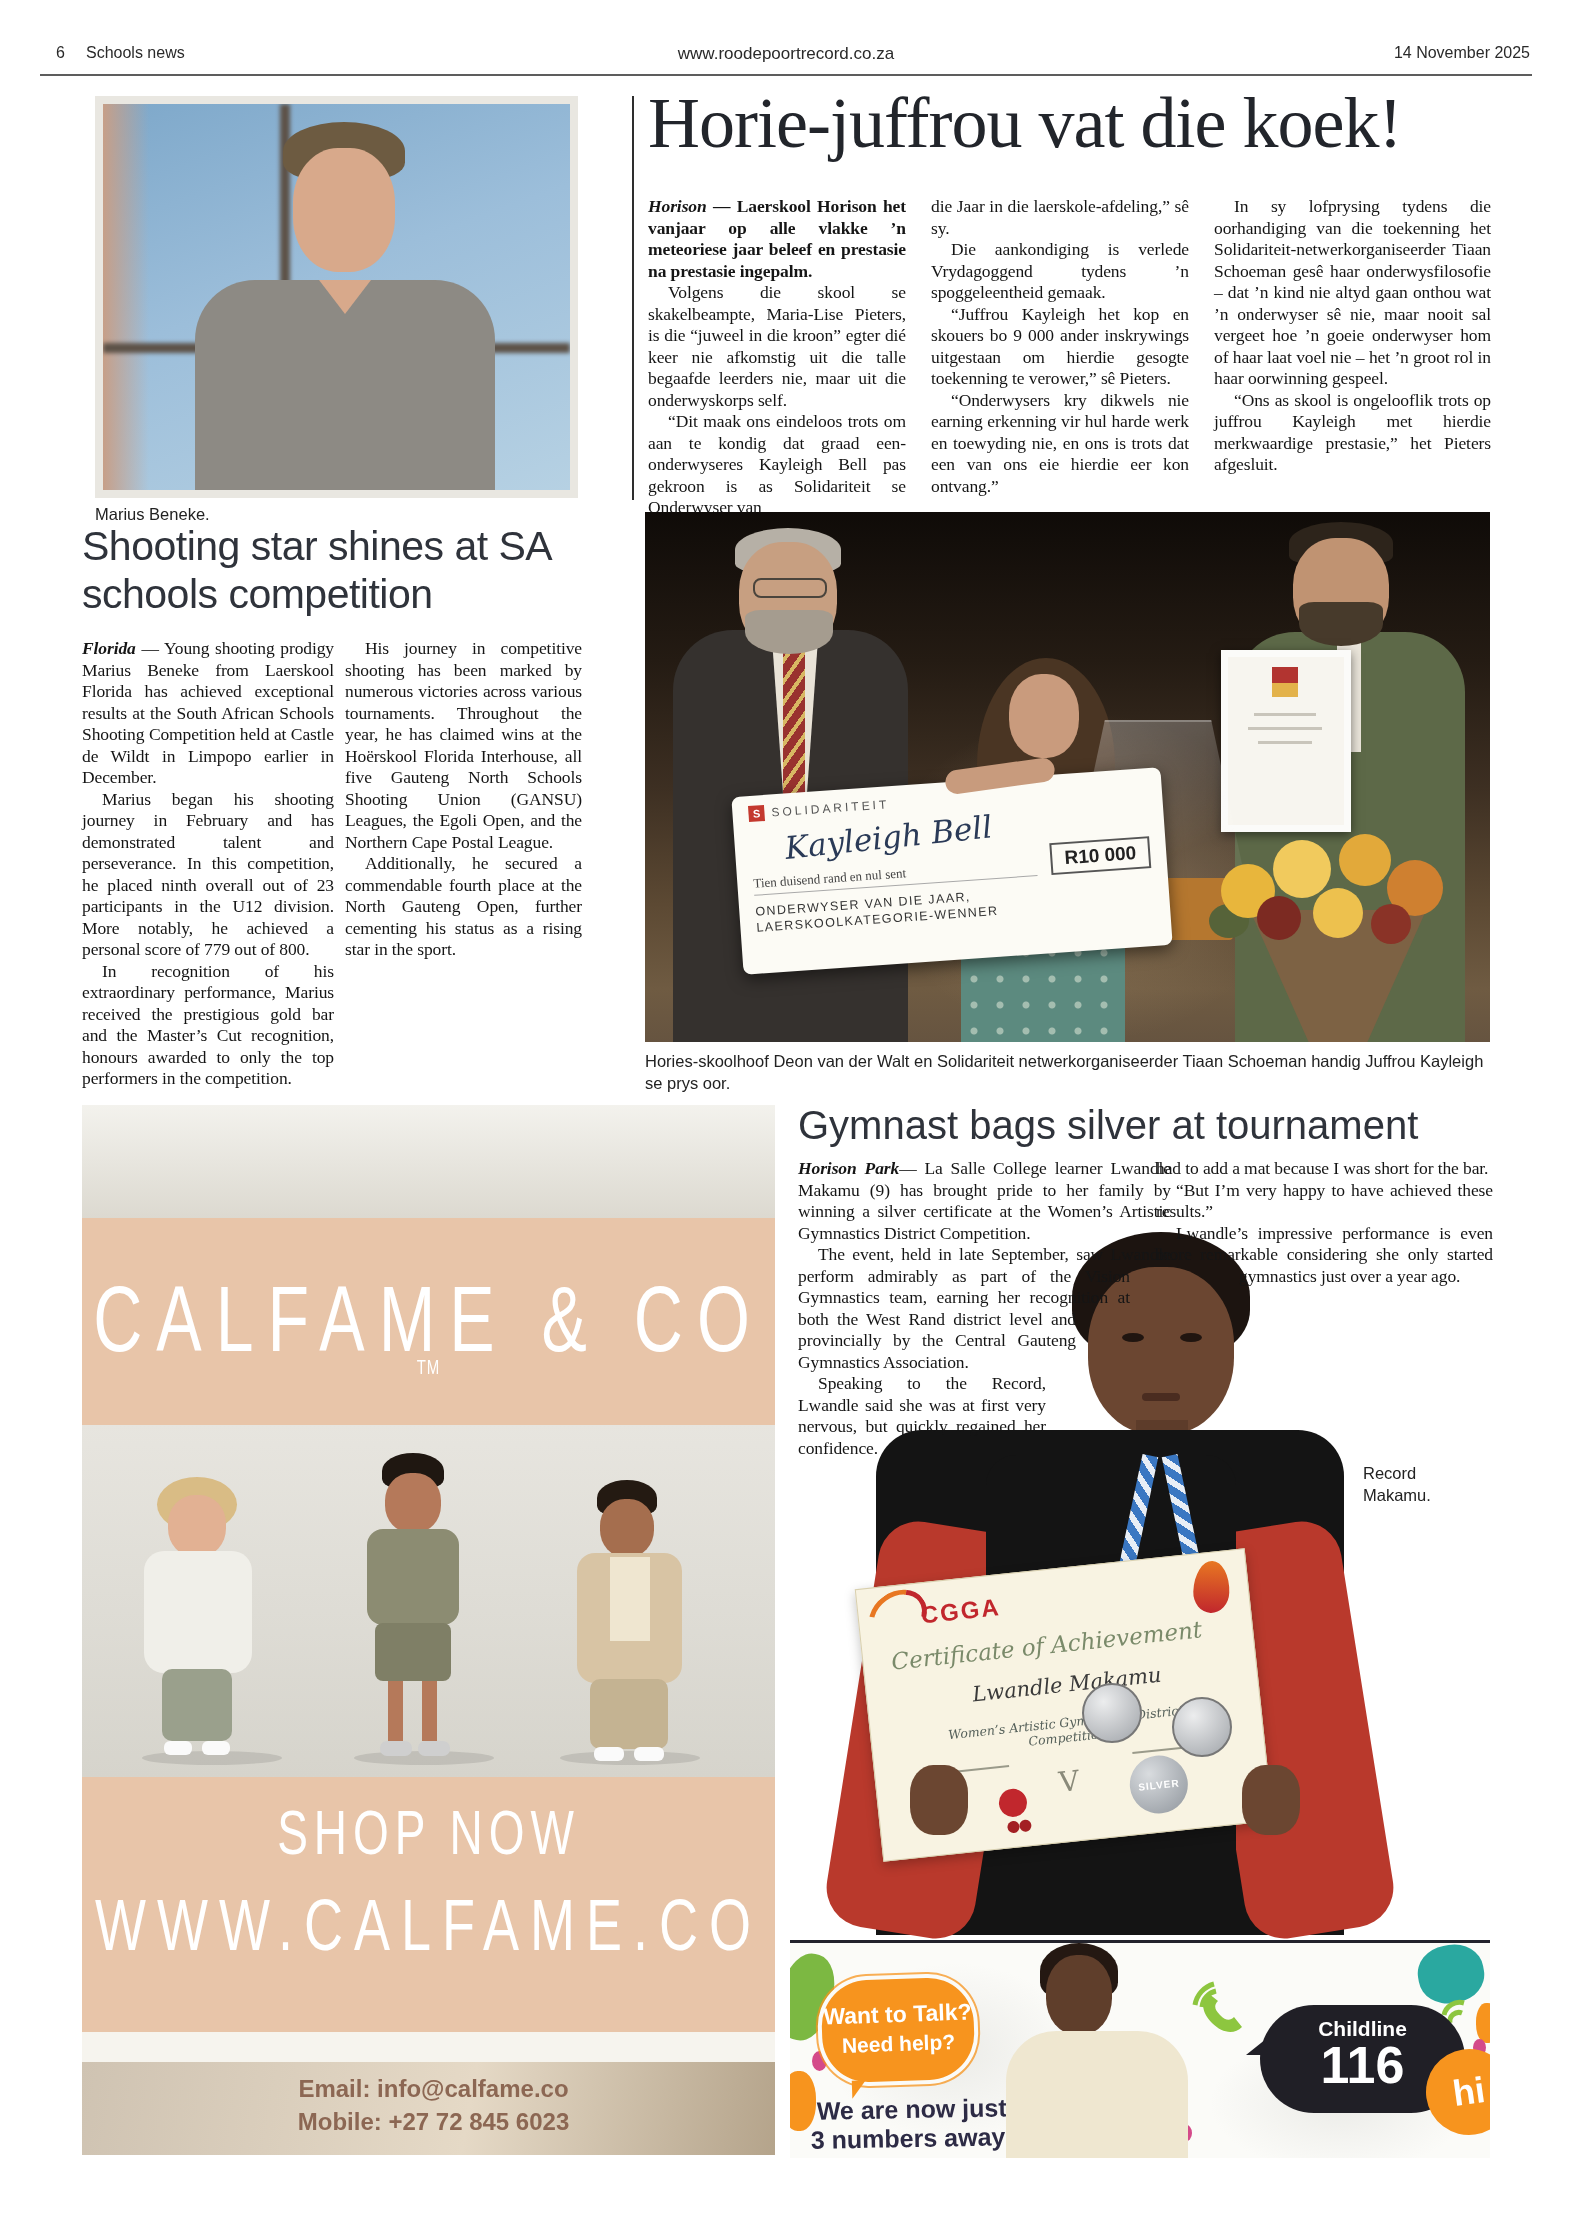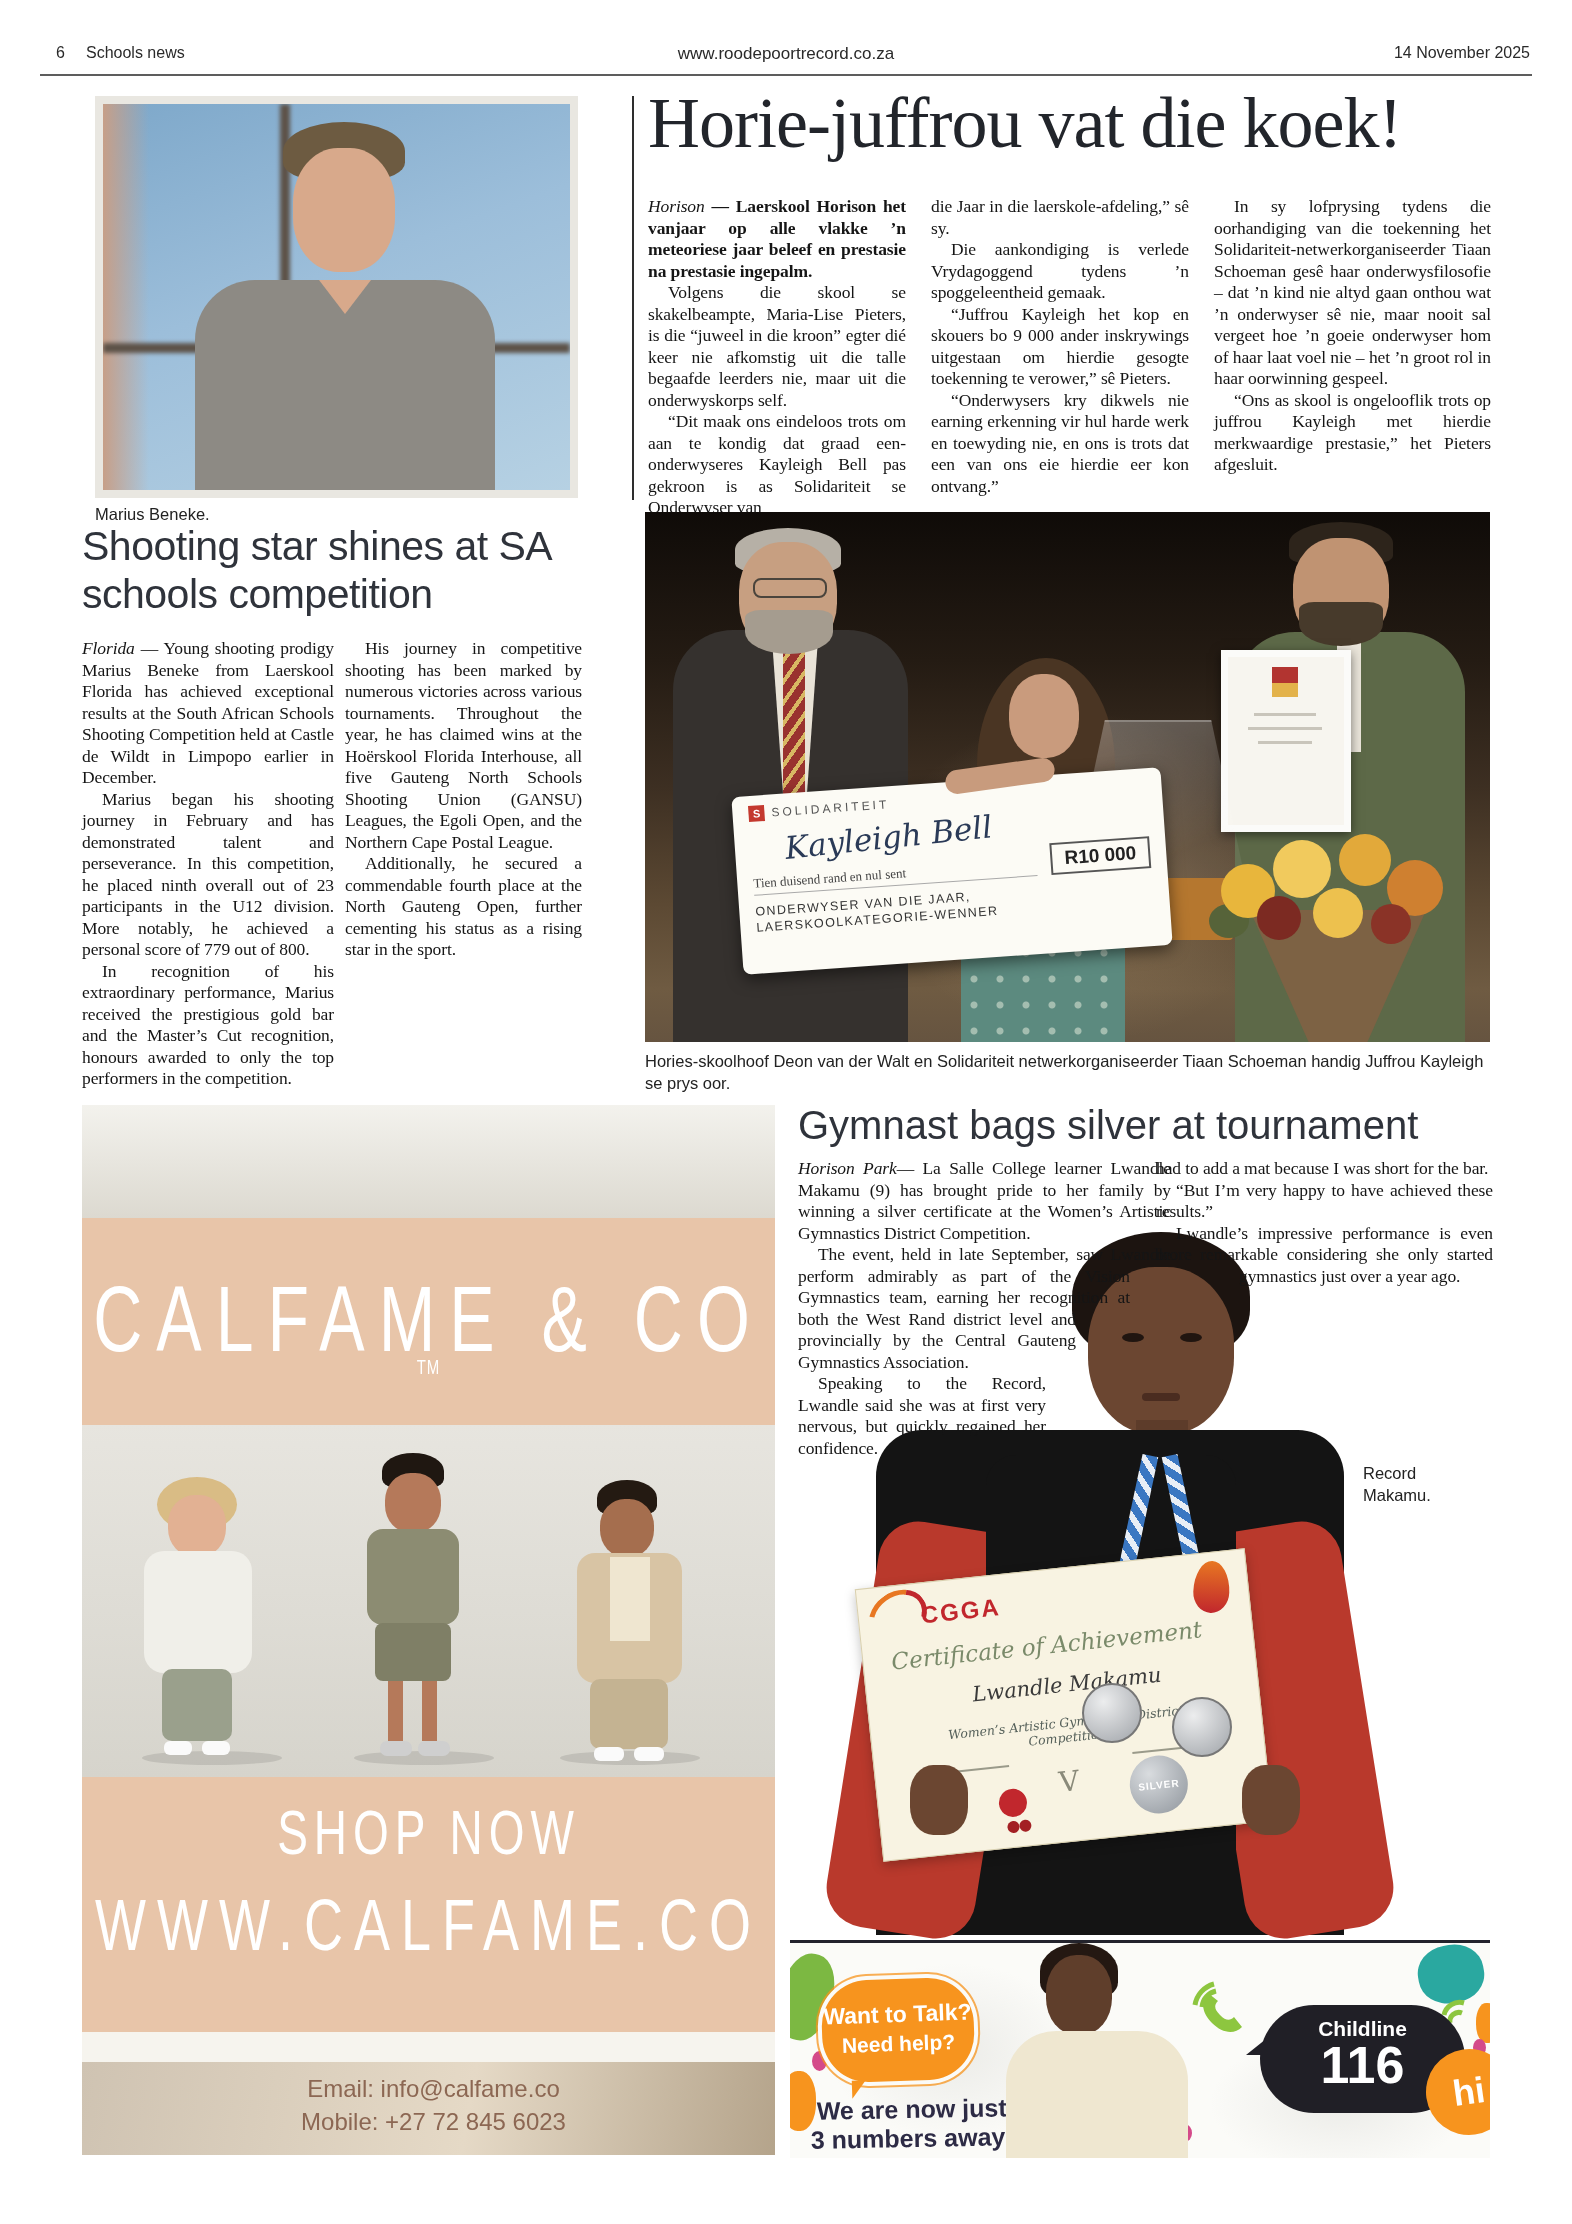--- a/index.html
+++ b/index.html
@@ -3,21 +3,21 @@
 <meta charset="utf-8">
 <style>
   html,body{margin:0;padding:0;background:#fff}
   .page{position:relative;width:1572px;height:2224px;background:#ffffff;overflow:hidden;
         font-family:"Liberation Serif",serif;color:#1c1c1c}
   .abs{position:absolute}
   .sans{font-family:"Liberation Sans",sans-serif}
   .bodytxt{font-size:17.5px;line-height:21.5px;text-align:justify;color:#151515;letter-spacing:-0.1px}
   .para{margin:0;text-indent:20px}
   .first,.cont{text-indent:0}
-  .dateline{font-weight:normal;font-style:italic}
+  .dateline{font-weight:bold;font-style:italic}
   .leadbold{font-weight:bold}
   .cap{font-family:"Liberation Sans",sans-serif;font-size:16.5px;line-height:22px;color:#222}
   .hl-serif{font-family:"Liberation Serif",serif;font-size:72px;line-height:70px;color:#22252b;letter-spacing:-1px}
   .hl-sans{font-family:"Liberation Sans",sans-serif;color:#2f333b}
   .gfr{float:right;clear:right}
   .gfl{float:left;clear:left}
   .cfband{background:#e8c5a9;text-align:center;color:#fff}
   .cfhand{display:inline-block;font-family:"Liberation Sans",sans-serif;color:#fff;transform:scaleY(1.35)}
   .blob{position:absolute;border-radius:46%}
   .chq-small{font-family:"Liberation Sans",sans-serif}
@@ -236,21 +236,21 @@
     </div>
     <div class="abs cfband" style="left:0;top:672px;width:693px;height:255px">
       <div style="padding-top:28px">
         <span class="cfhand" style="font-size:46px;letter-spacing:6px">SHOP NOW</span>
       </div>
       <div style="padding-top:34px">
         <span class="cfhand" style="font-size:54px;letter-spacing:11px">WWW.CALFAME.CO</span>
       </div>
     </div>
     <div class="abs" style="left:0;top:927px;width:693px;height:30px;background:#f6f4ee"></div>
-    <div class="abs sans" style="left:0;top:957px;width:703px;height:93px;background:linear-gradient(100deg,#cfc3b2,#e5d9c6 55%,#b3a289);text-align:center;font-weight:normal;font-size:24px;line-height:33px;color:#8c6753;padding-top:10px;box-sizing:border-box">
+    <div class="abs sans" style="left:0;top:957px;width:703px;height:93px;background:linear-gradient(100deg,#cfc3b2,#e5d9c6 55%,#b3a289);text-align:center;font-weight:bold;font-size:24px;line-height:33px;color:#8c6753;padding-top:10px;box-sizing:border-box">
       <div>Email: info@calfame.co</div>
       <div>Mobile: +27 72 845 6023</div>
     </div>
   </div>
 
   <div class="abs" style="left:790px;top:1940px;width:700px;height:215px;overflow:hidden;background:#fbfbf8;border-top:3px solid #23232c">
     <div class="abs" style="left:40px;top:20px;width:250px;height:180px;background:radial-gradient(closest-side,rgba(190,190,185,.25),rgba(0,0,0,0))"></div>
     <div class="abs" style="left:420px;top:90px;width:260px;height:140px;background:radial-gradient(closest-side,rgba(190,190,185,.25),rgba(0,0,0,0))"></div>
 
     <div class="blob" style="left:-10px;top:10px;width:52px;height:88px;background:#7cb842;transform:rotate(15deg)"></div>

